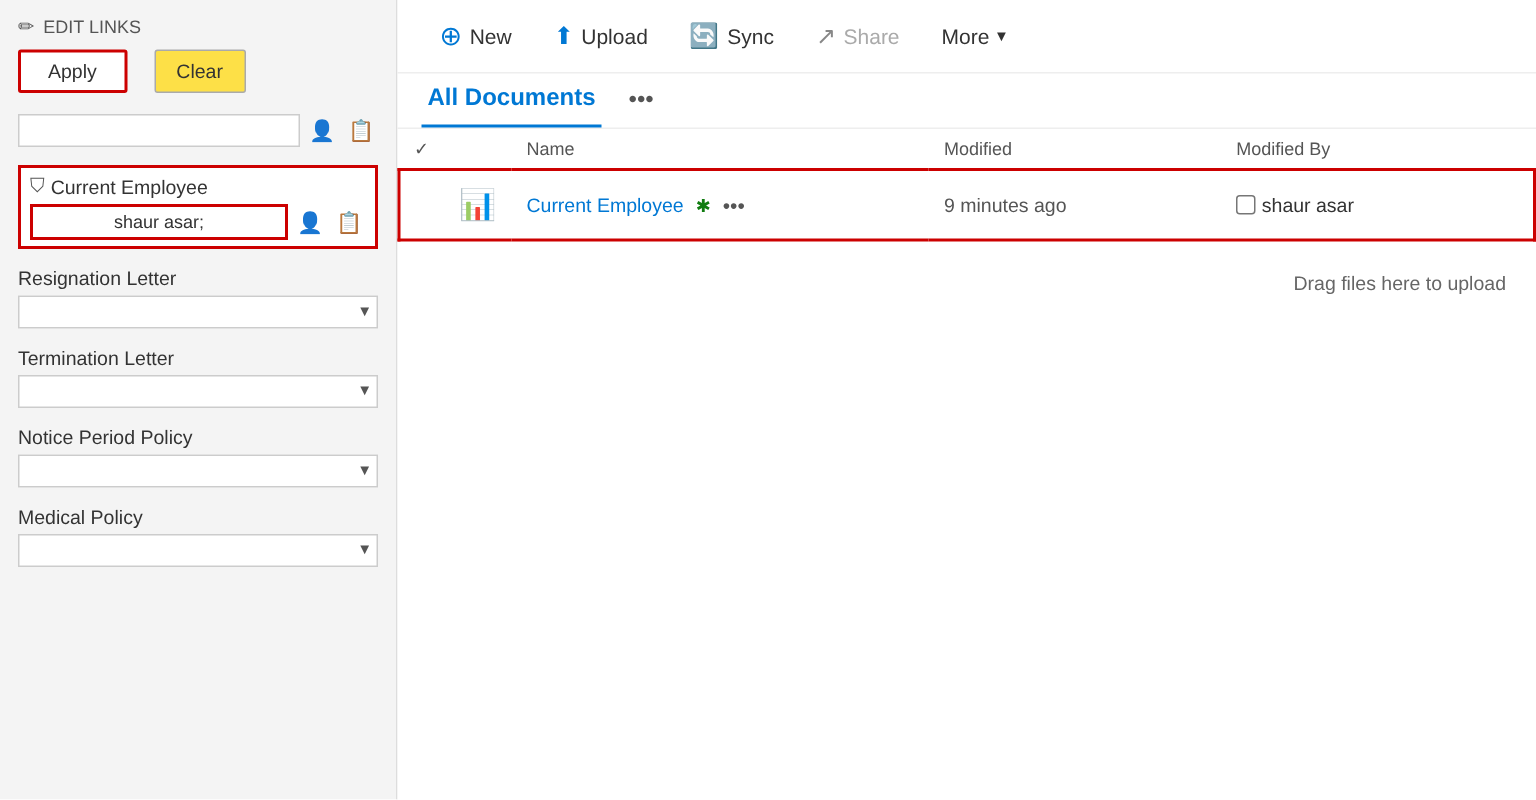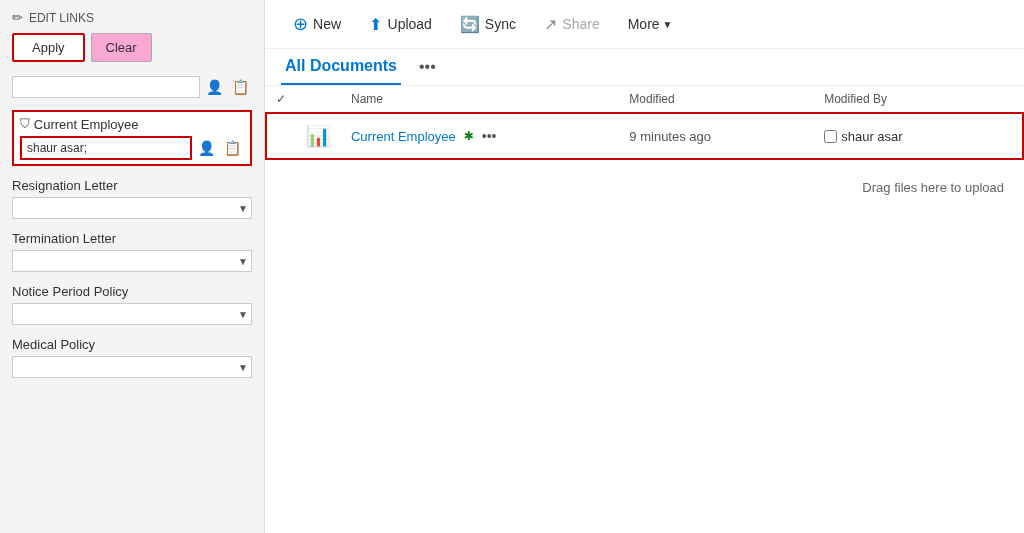--- a/index.html
+++ b/index.html
@@ -30,36 +30,36 @@
     }
     .key-filters-label {
       font-size: 13px;
       font-weight: 600;
       color: #333;
       margin-bottom: 6px;
       padding-bottom: 4px;
     }
     .filter-buttons {
       display: flex;
-      gap: 6px;
+      gap: 18px;
       margin-bottom: 14px;
     }
     .btn-apply {
       padding: 5px 18px;
       border: 2px solid #c00;
       background: #fff;
       color: #333;
       font-size: 13px;
       cursor: pointer;
       border-radius: 2px;
     }
     .btn-clear {
       padding: 5px 14px;
       border: 1px solid #aaa;
-      background: #f9a8d4;
+      background: #fde047;
       color: #333;
       font-size: 13px;
       cursor: pointer;
       border-radius: 2px;
     }
     .filter-section {
       margin-bottom: 12px;
     }
     .filter-section-label {
       font-size: 13px;
@@ -80,20 +80,21 @@
       align-items: center;
       gap: 4px;
     }
     .filter-input {
       flex: 1;
       padding: 3px 5px;
       border: 1px solid #ccc;
       font-size: 12px;
       color: #333;
       background: #fff;
+      text-align: center;
     }
     .filter-input-highlighted {
       border: 2px solid #c00;
     }
     .icon-btn {
       width: 22px;
       height: 22px;
       display: flex;
       align-items: center;
       justify-content: center;

